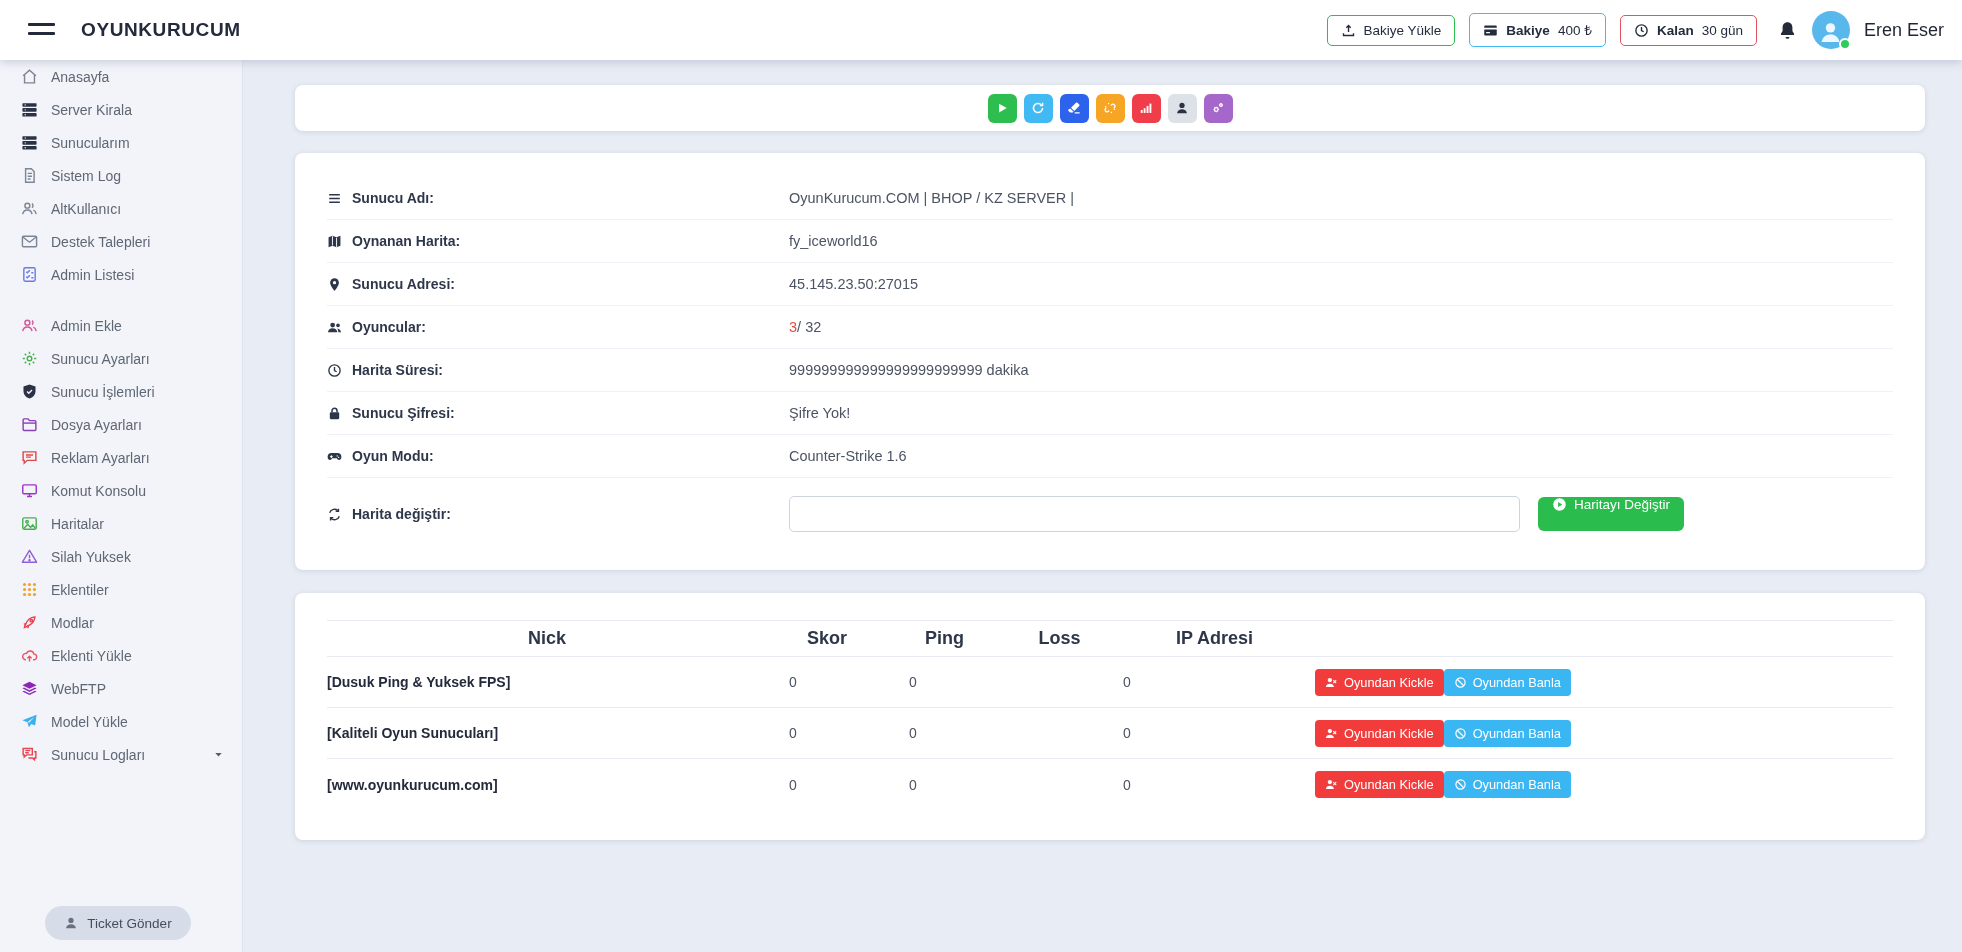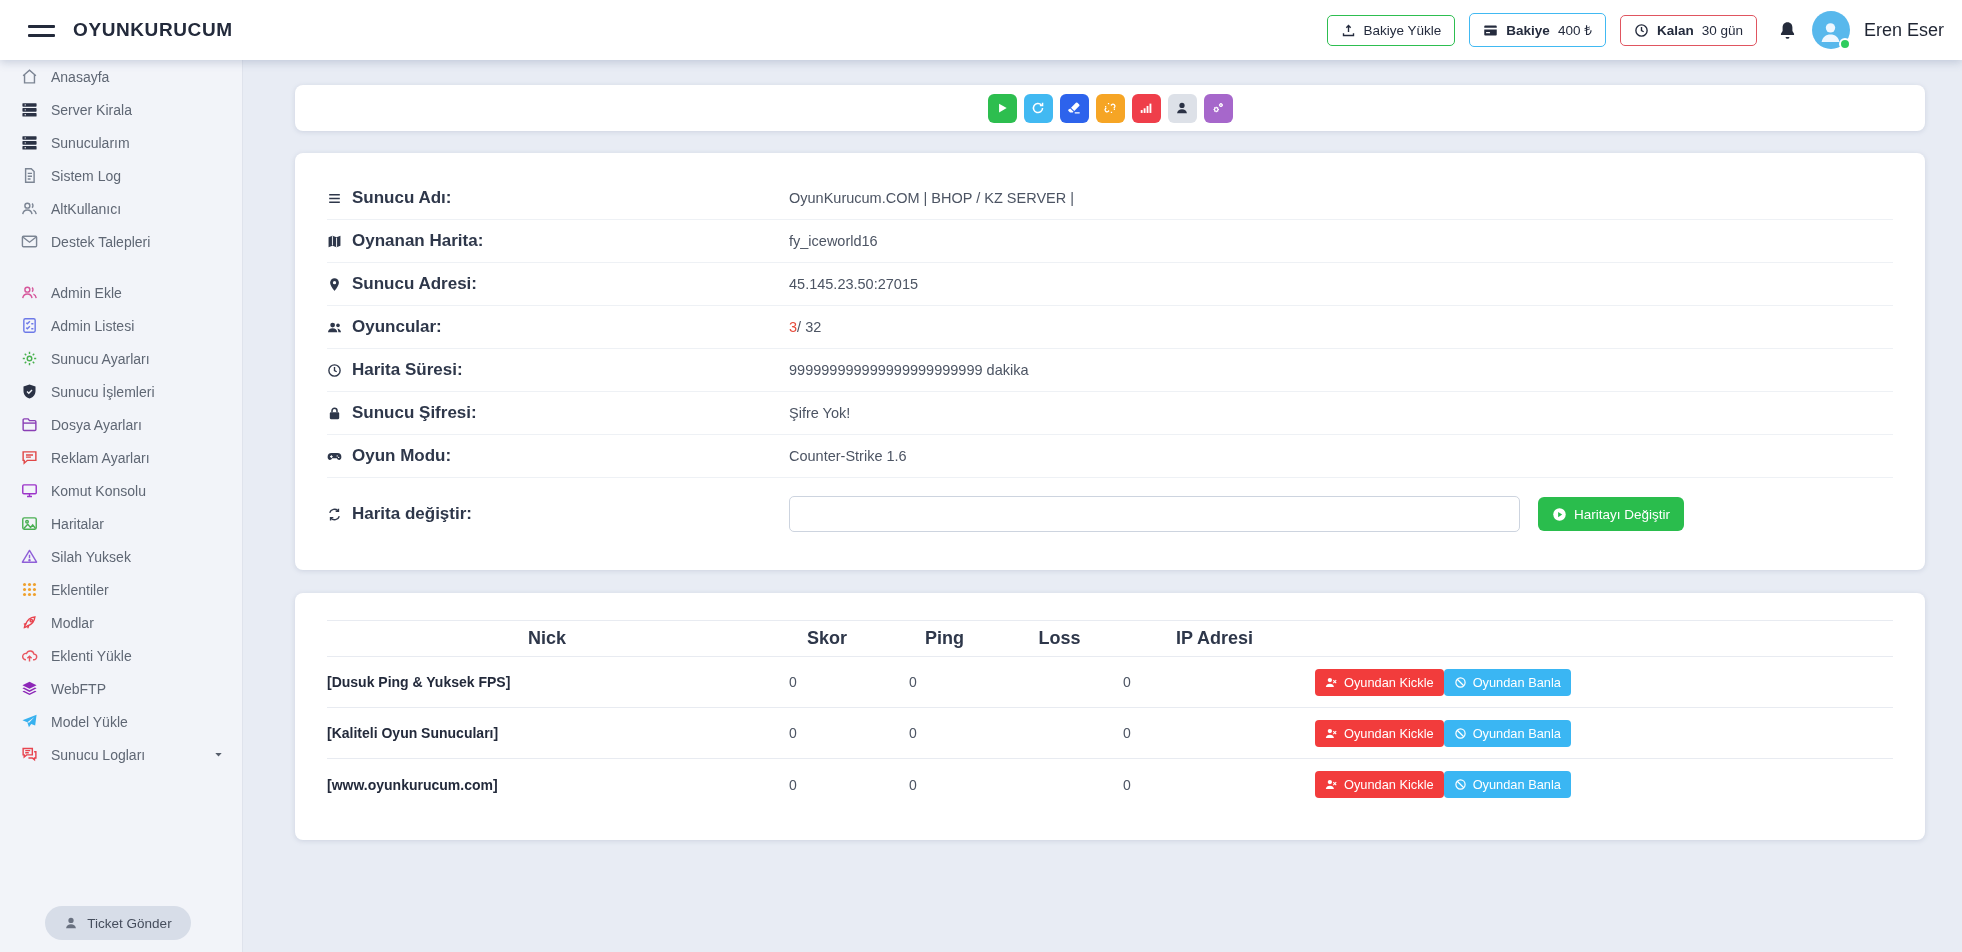--- a/index.html
+++ b/index.html
@@ -2,21 +2,21 @@
 <html><head>
 <meta charset="utf-8">
 <style>
   *{box-sizing:border-box;margin:0;padding:0}
   html,body{width:1962px;height:952px}
   body{font-family:"Liberation Sans",sans-serif;background:#e8ecf4;overflow:hidden;position:relative;color:#2b3346}
   button{font-family:inherit}
 
   
   .top{position:absolute;top:0;left:0;right:0;height:60px;background:#fff;display:flex;align-items:center;justify-content:space-between;padding:0 18px 0 26px;box-shadow:0 2px 9px rgba(80,100,140,.28);z-index:20}
-  .h-left{display:flex;align-items:flex-end;gap:16px}
+  .h-left{display:flex;align-items:flex-start;gap:24px}
   .hamburger{display:flex;flex-direction:column;gap:6px;cursor:pointer;padding:4px 2px}
   .hamburger i{display:block;width:27px;height:3px;background:#232a3b;border-radius:1px}
   .brand{font-size:19px;font-weight:bold;color:#232a3b;letter-spacing:.6px;cursor:pointer}
   .h-right{display:flex;align-items:center;gap:14px}
   .pill{display:flex;align-items:center;gap:8px;background:#fff;border:1px solid;border-radius:5px;padding:7px 13px;font-size:13.5px;color:#242b3d;cursor:pointer}
   .pill b{font-weight:bold}
   .pill .ic{color:#242b3d}
   .pill .ic svg{width:15px;height:15px;display:block}
   .pill.green{border-color:#2dbe50}
   .pill.blue{border-color:#41b9f2}
@@ -42,28 +42,28 @@
 
   
   main{position:absolute;left:243px;top:60px;right:0;bottom:0;padding:25px 37px 0 52px}
   .card{background:#fff;border-radius:8px;box-shadow:0 1px 5px rgba(110,125,155,.22)}
   .toolbar-card{height:46px;display:flex;align-items:center;justify-content:center;gap:7px;margin-bottom:22px}
   .tbtn{width:29px;height:29px;border:none;border-radius:6px;display:flex;align-items:center;justify-content:center;cursor:pointer}
   .tbtn svg{width:14px;height:14px;display:block}
 
   .info-card{padding:24px 32px 28px;margin-bottom:23px}
   .info-row{display:flex;align-items:center;min-height:43px;border-bottom:1px solid #eef1f5}
-  .lbl{width:462px;display:flex;align-items:center;gap:10px;font-weight:bold;font-size:17px;color:#2e374a}
+  .lbl{width:462px;display:flex;align-items:center;gap:10px;font-weight:bold;font-size:14px;color:#2e374a}
   .lbl .ic{color:#2e374a}
   .lbl .ic svg{width:15px;height:15px;display:block}
   .val{font-size:14.5px;color:#4c5463;display:flex;align-items:center}
   .val .red{color:#e74c3c}
   .change-row{border-bottom:none;min-height:64px;padding-top:8px;align-items:center}
   .change-row input{width:731px;height:36px;border:1px solid #cdd4df;border-radius:5px;padding:0 12px;font-size:14px;color:#333;outline:none;background:#fff;font-family:inherit}
-  .btn-green{margin-left:18px;height:34px;padding:0 14px;background:#2abd4d;color:#fff;border:none;border-radius:6px;font-size:13.5px;display:flex;align-items:center;gap:7px;cursor:pointer}
+  .btn-green{margin-left:18px;height:34px;padding:0 14px;background:#2abd4d;color:#fff;border:none;border-radius:6px;font-size:13.5px;display:flex;align-items:flex-start;gap:7px;cursor:pointer}
   .btn-green .ic{color:#2abd4d}
   .btn-green .ic svg{width:15px;height:15px;display:block}
 
   .table-card{padding:27px 32px 30px}
   .t-head{display:grid;grid-template-columns:440px 120px 115px 115px 195px 1fr;height:37px;align-items:center;border-top:1px solid #e8ebf1;border-bottom:1px solid #e8ebf1;font-weight:bold;font-size:18px;color:#2e374a}
   .t-head .th{text-align:center}
   .t-row{display:grid;grid-template-columns:440px 120px 120px 240px 1fr;align-items:center;height:51px;border-bottom:1px solid #e8ebf1;font-size:14px;color:#4c5463}
   .t-row:last-child{border-bottom:none}
   .t-row .nick{font-weight:bold;color:#232a3b}
   .t-row .num{padding-left:22px}
@@ -203,40 +203,40 @@
       </div>
       <div class="side-item">
         <span class="ic" style="color: rgb(124, 133, 148);">
           <svg viewBox="0 0 24 24" fill="none" stroke="currentColor" stroke-width="2">
             <rect x="2" y="4.5" width="20" height="15" rx="1.5"></rect>
             <path d="M3 6l9 7 9-7"></path>
           </svg>
         </span>
         <span>Destek Talepleri</span>
       </div>
-      <div class="side-item gap">
-        <span class="ic" style="color: rgb(214, 86, 155);">
-          <svg viewBox="0 0 24 24" fill="none" stroke="currentColor" stroke-width="2">
-            <circle cx="9" cy="8" r="3.5"></circle>
-            <path d="M2.5 20c.5-4 3-6 6.5-6s6 2 6.5 6"></path>
-            <path d="M15.5 5.2a3.5 3.5 0 0 1 0 5.6M17.5 14.3c2.2.8 3.6 2.7 4 5.7"></path>
-          </svg>
-        </span>
-        <span>Admin Ekle</span>
-      </div>
       <div class="side-item">
         <span class="ic" style="color: rgb(109, 121, 232);">
           <svg viewBox="0 0 24 24" fill="none" stroke="currentColor" stroke-width="2">
             <rect x="4" y="2.5" width="16" height="19" rx="2"></rect>
             <path d="M7.5 8l1.5 1.5L12.5 6"></path>
             <path d="M7.5 15l1.5 1.5L12.5 13"></path>
             <path d="M14.5 9.5h3M14.5 16.5h3"></path>
           </svg>
         </span>
         <span>Admin Listesi</span>
+      </div>
+      <div class="side-item gap">
+        <span class="ic" style="color: rgb(214, 86, 155);">
+          <svg viewBox="0 0 24 24" fill="none" stroke="currentColor" stroke-width="2">
+            <circle cx="9" cy="8" r="3.5"></circle>
+            <path d="M2.5 20c.5-4 3-6 6.5-6s6 2 6.5 6"></path>
+            <path d="M15.5 5.2a3.5 3.5 0 0 1 0 5.6M17.5 14.3c2.2.8 3.6 2.7 4 5.7"></path>
+          </svg>
+        </span>
+        <span>Admin Ekle</span>
       </div>
       <div class="side-item">
         <span class="ic" style="color: rgb(73, 177, 78);">
           <svg viewBox="0 0 24 24" fill="none" stroke="currentColor" stroke-width="2">
             <circle cx="12" cy="12" r="3.2"></circle>
             <path d="M12 2.5v3M12 18.5v3M2.5 12h3M18.5 12h3M5.3 5.3l2.1 2.1M16.6 16.6l2.1 2.1M18.7 5.3l-2.1 2.1M7.4 16.6l-2.1 2.1"></path>
           </svg>
         </span>
         <span>Sunucu Ayarları</span>
       </div>

